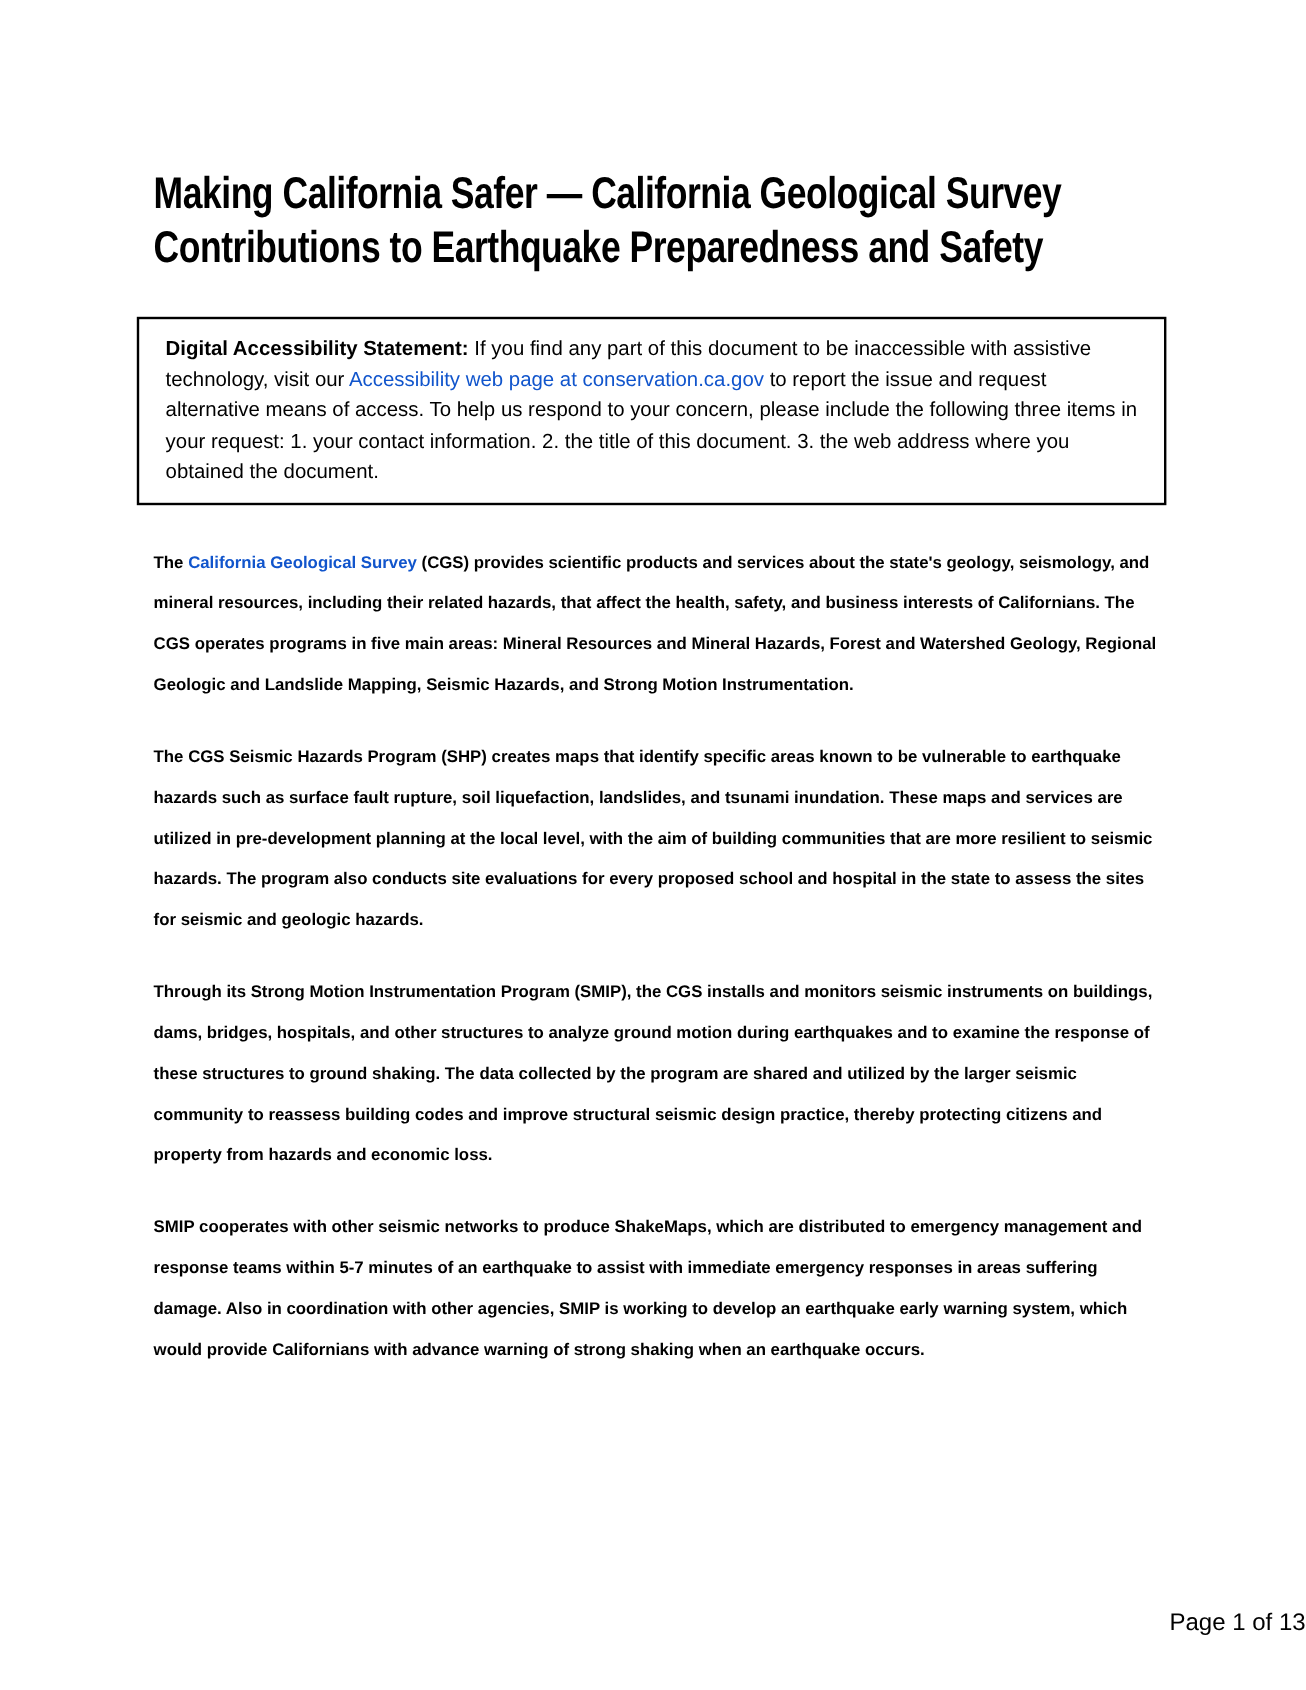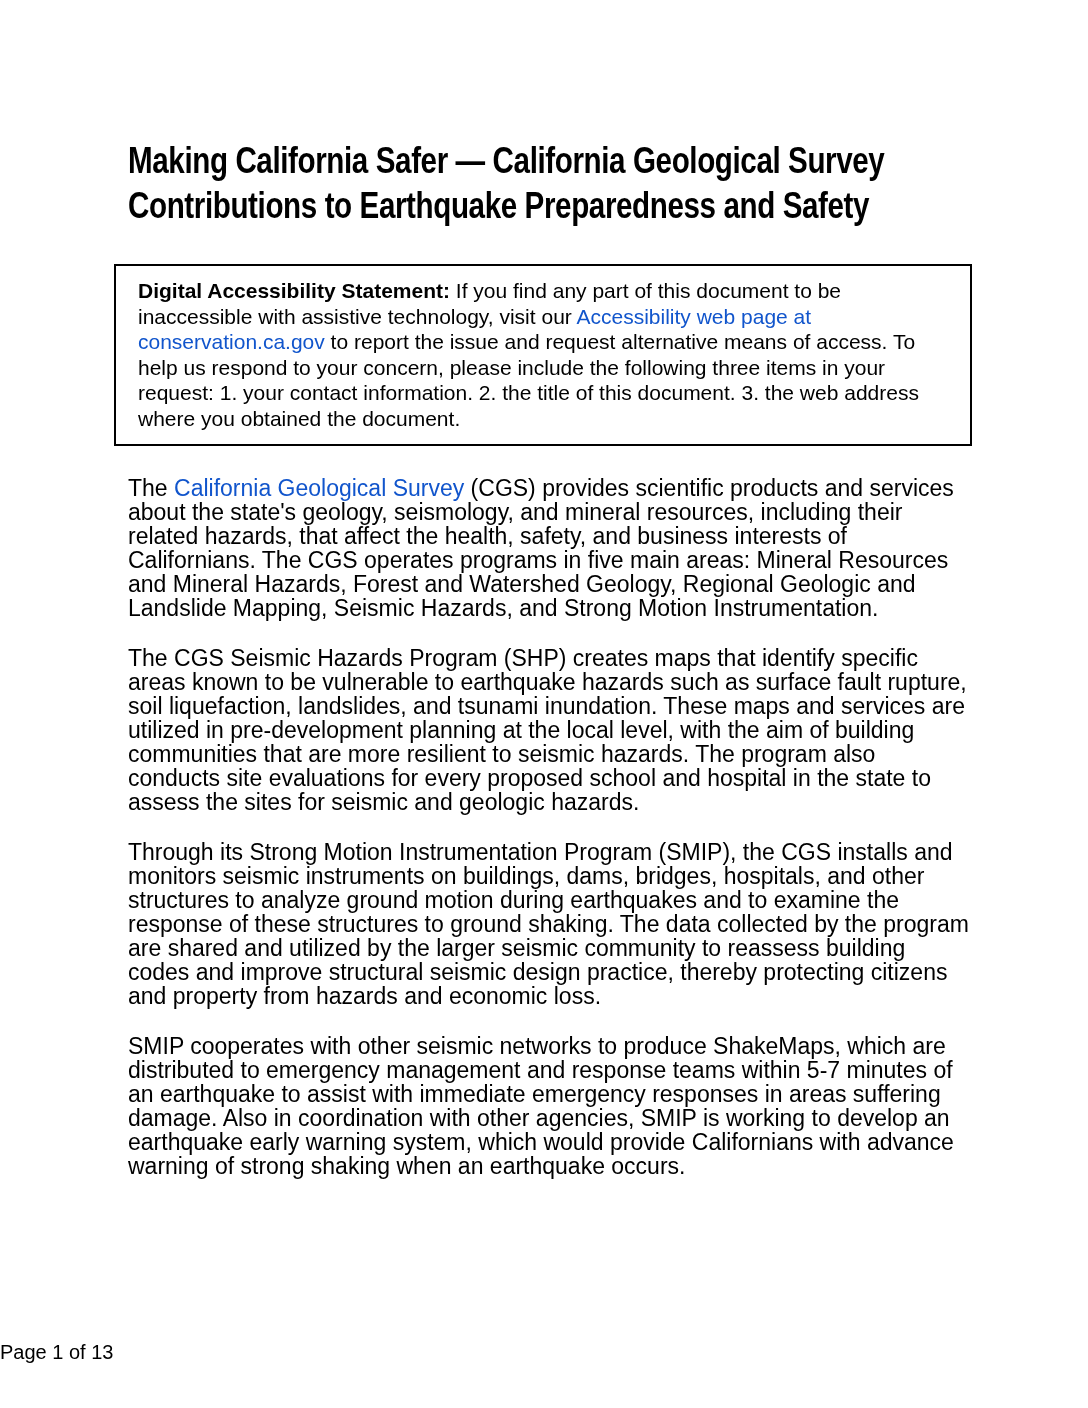--- a/index.html
+++ b/index.html
@@ -35,42 +35,43 @@
     white-space: nowrap;
   }
   .doc-title .title-line {
     display: block;
   }
   .access-box {
     box-sizing: border-box;
     border: 2px solid #000000;
     margin: 36px -3px 30px -14px;
     padding: 12px 20px 13px 22px;
-    font-size: 21px;
+    font-size: 17px;
     line-height: 25.5px;
   }
   .access-box .bold-label {
     font-weight: 700;
   }
   .body-para {
     margin: 0 0 26px 0;
-    font-size: 23px;
-    line-height: 24px;
+    font-size: 14px;
+    line-height: 34px;
+    font-weight: bold;
   }
   .doc-link {
     color: #1155CC;
     text-decoration: none;
     cursor: pointer;
   }
   .page-footer {
     position: absolute;
     top: 1340px;
     left: 0;
     right: 0;
-    text-align: left;
+    text-align: right;
     font-size: 20px;
     line-height: 24px;
   }
 </style>
 </head>
 <body>
 
 <div class="content">
 
   <h1 class="doc-title">

